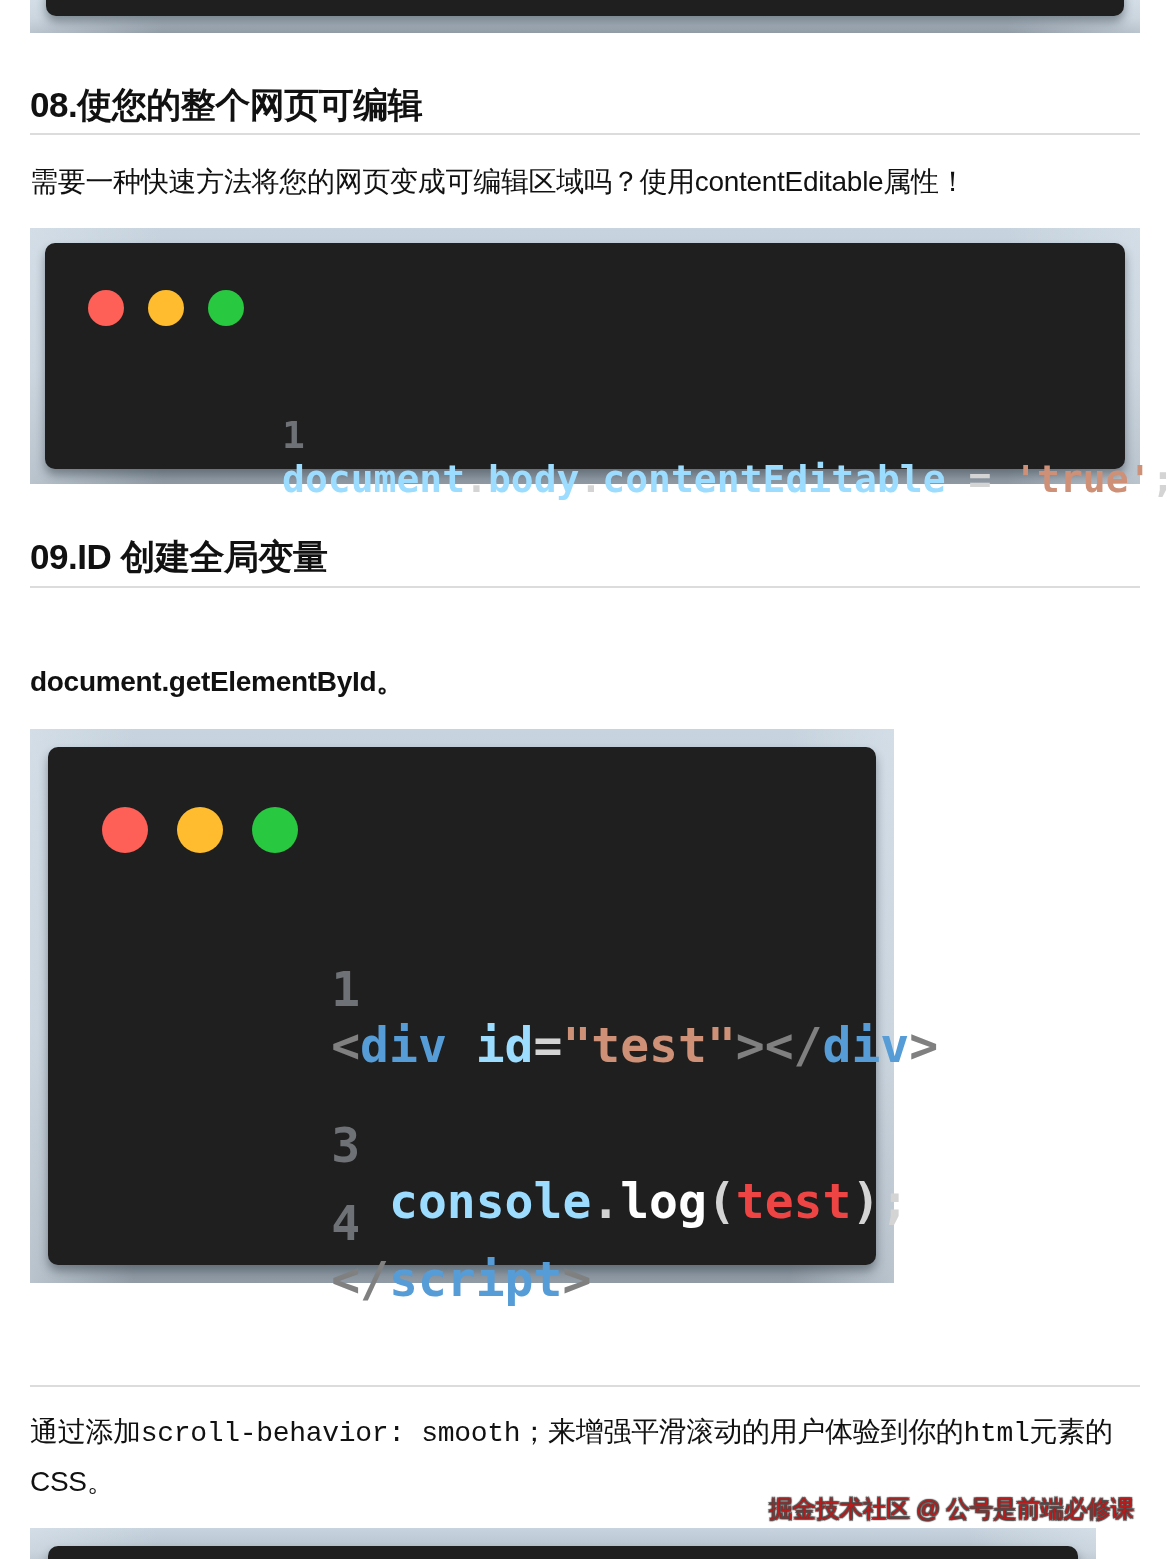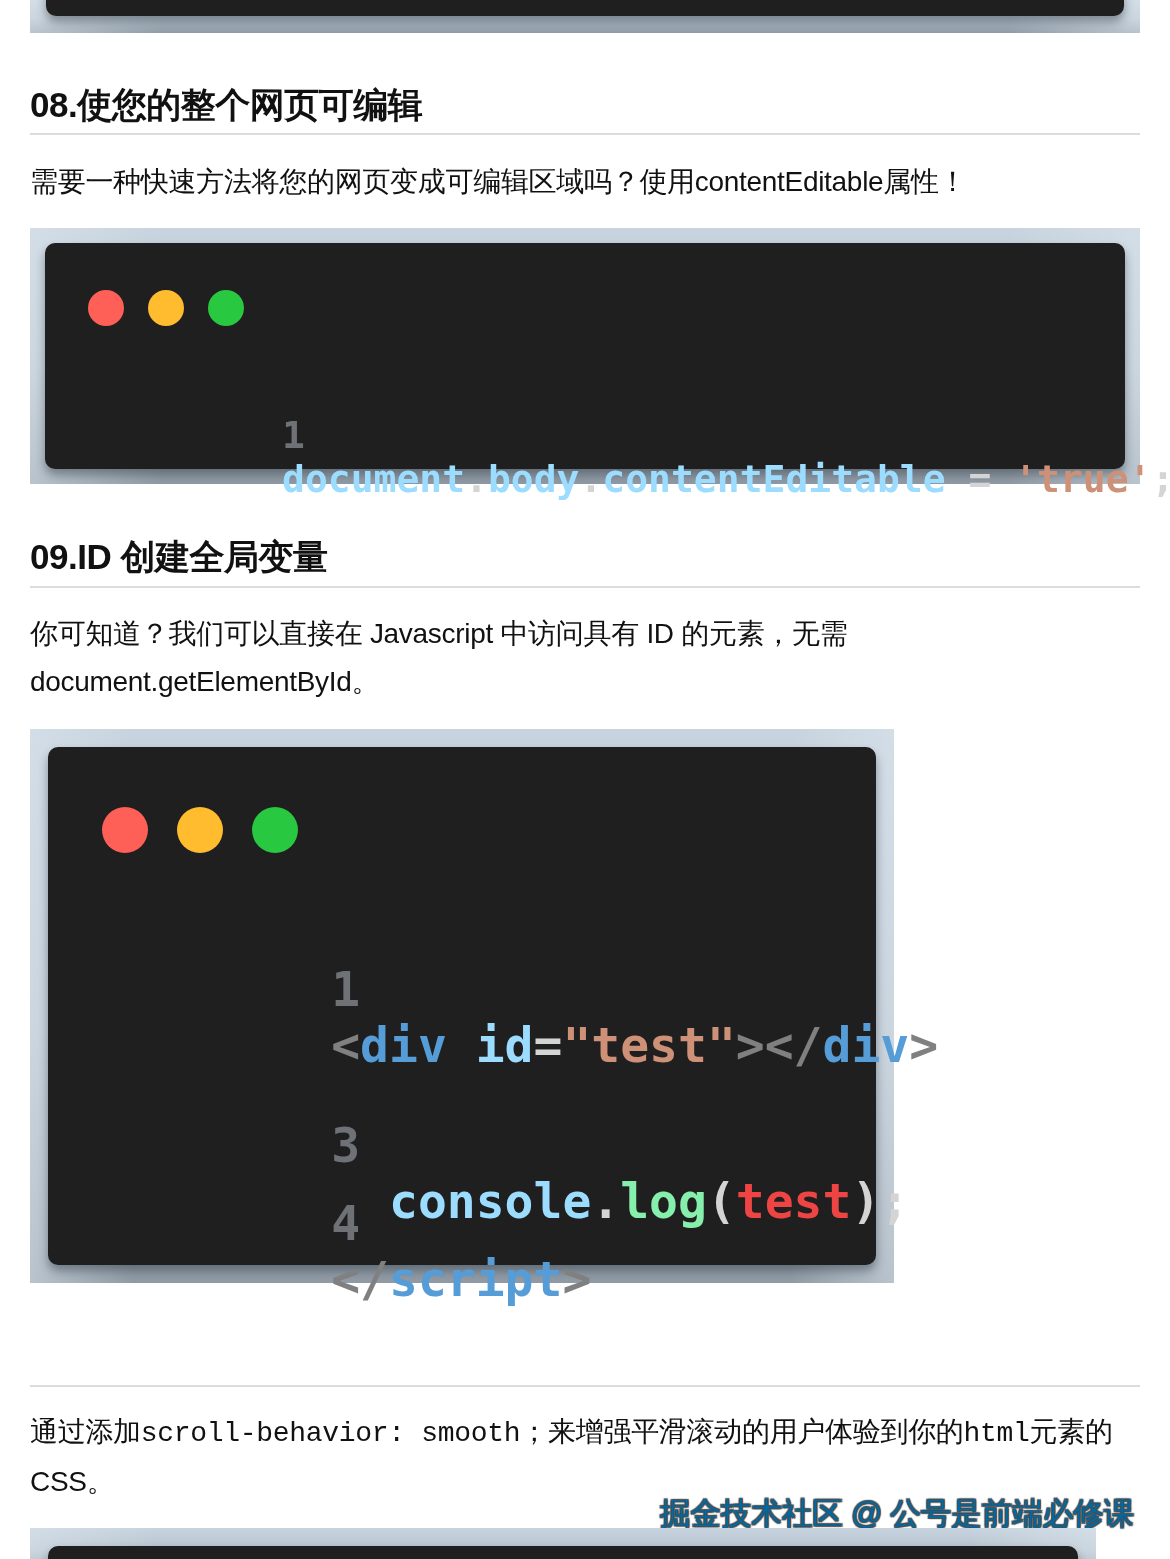--- a/index.html
+++ b/index.html
@@ -37,21 +37,21 @@
       font-size: 35px; font-weight: bold; color: #111;
       letter-spacing: -0.5px;
     }
     .hr { position: absolute; left: 30px; width: 1110px; height: 2px; background: #dcdcdc; }
     .p {
       position: absolute; left: 30px; font-size: 28px; color: #111; line-height: 48px;
       letter-spacing: -0.3px;
     }
     .watermark {
       position: absolute; right: 36px; top: 1493px;
-      font-size: 31px; color: #0369a1;
+      font-size: 24px; color: #b91c1c;
       text-shadow: 0 0 1px #333, 1px 1px 1px #555, -1px -1px 1px #555, 1px -1px 1px #555, -1px 1px 1px #555;
       letter-spacing: -0.5px;
     }
   </style>
 </head>
 <body>
 
 <div class="page">
 
   <div class="frame" style="left:30px; top:0; width:1110px; height:33px;">
@@ -71,37 +71,36 @@
       </div>
       <div class="code-line" id="code08-l1" style="left:54px; top:126px; font-size:38px;">
         <span class="ln" style="width:64px;">1</span>
         <span class="tokens"><span style="color: rgb(156, 220, 254);">document</span><span style="color: rgb(212, 212, 212);">.</span><span style="color: rgb(156, 220, 254);">body</span><span style="color: rgb(212, 212, 212);">.</span><span style="color: rgb(156, 220, 254);">contentEditable</span><span style="color: rgb(212, 212, 212);"> = </span><span style="color: rgb(206, 145, 120);">'true'</span><span style="color: rgb(212, 212, 212);">;</span></span>
       </div>
     </div>
   </div>
 
   <h2 class="h2" style="top:534px;">09.ID 创建全局变量</h2>
   <div class="hr" style="top:586px;"></div>
-  <p class="p" style="top:610px;">你可知道？我们可以直接在 Javascript 中访问具有 ID 的元素，无需</p>
-  <p class="p" style="top:658px;">document.getElementById。</p>
+  <p class="p" style="top:658px;font-weight:bold;">document.getElementById。</p>
 
   <div class="frame" style="left:30px; top:729px; width:864px; height:554px;">
     <div class="card" style="left:18px; top:18px; width:828px; height:518px;">
       <div class="dots" style="left:54px; top:60px;">
         <span class="dot" style="width:46px;height:46px;background:#fe5f57;margin-right:29px;"></span>
         <span class="dot" style="width:46px;height:46px;background:#febc2e;margin-right:29px;"></span>
         <span class="dot" style="width:46px;height:46px;background:#28c840;"></span>
       </div>
       <div class="code-line" id="code09-l1" style="left:52px; top:158px; font-size:48px;">
         <span class="ln" style="width:82px;">1</span>
         <span class="tokens"><span style="color: rgb(128, 128, 128);">&lt;</span><span style="color: rgb(86, 156, 214);">div</span><span style="color: rgb(212, 212, 212);"> </span><span style="color: rgb(156, 220, 254);">id</span><span style="color: rgb(212, 212, 212);">=</span><span style="color: rgb(206, 145, 120);">"test"</span><span style="color: rgb(128, 128, 128);">&gt;&lt;/</span><span style="color: rgb(86, 156, 214);">div</span><span style="color: rgb(128, 128, 128);">&gt;</span></span>
       </div>
       <div class="code-line" id="code09-l3" style="left:52px; top:314px; font-size:48px;">
         <span class="ln" style="width:82px;">3</span>
-        <span class="tokens"><span style="color: rgb(212, 212, 212);">  </span><span style="color: rgb(156, 220, 254);">console</span><span style="color: rgb(212, 212, 212);">.</span><span style="color: #86efac;">log</span><span style="color: rgb(212, 212, 212);">(</span><span style="color: #ef4444;">test</span><span style="color: rgb(212, 212, 212);">);</span></span>
+        <span class="tokens"><span style="color: rgb(212, 212, 212);">  </span><span style="color: rgb(156, 220, 254);">console</span><span style="color: rgb(212, 212, 212);">.</span><span style="color: #ffffff;">log</span><span style="color: rgb(212, 212, 212);">(</span><span style="color: #ef4444;">test</span><span style="color: rgb(212, 212, 212);">);</span></span>
       </div>
       <div class="code-line" id="code09-l4" style="left:52px; top:392px; font-size:48px;">
         <span class="ln" style="width:82px;">4</span>
         <span class="tokens"><span style="color: rgb(128, 128, 128);">&lt;/</span><span style="color: rgb(86, 156, 214);">script</span><span style="color: rgb(128, 128, 128);">&gt;</span></span>
       </div>
     </div>
   </div>
 
   <div class="hr" style="top:1385px;"></div>
   <p class="p" style="top:1410px;font-family:Liberation Mono, monospace;">通过添加scroll-behavior: smooth；来增强平滑滚动的用户体验到你的html元素的</p>

